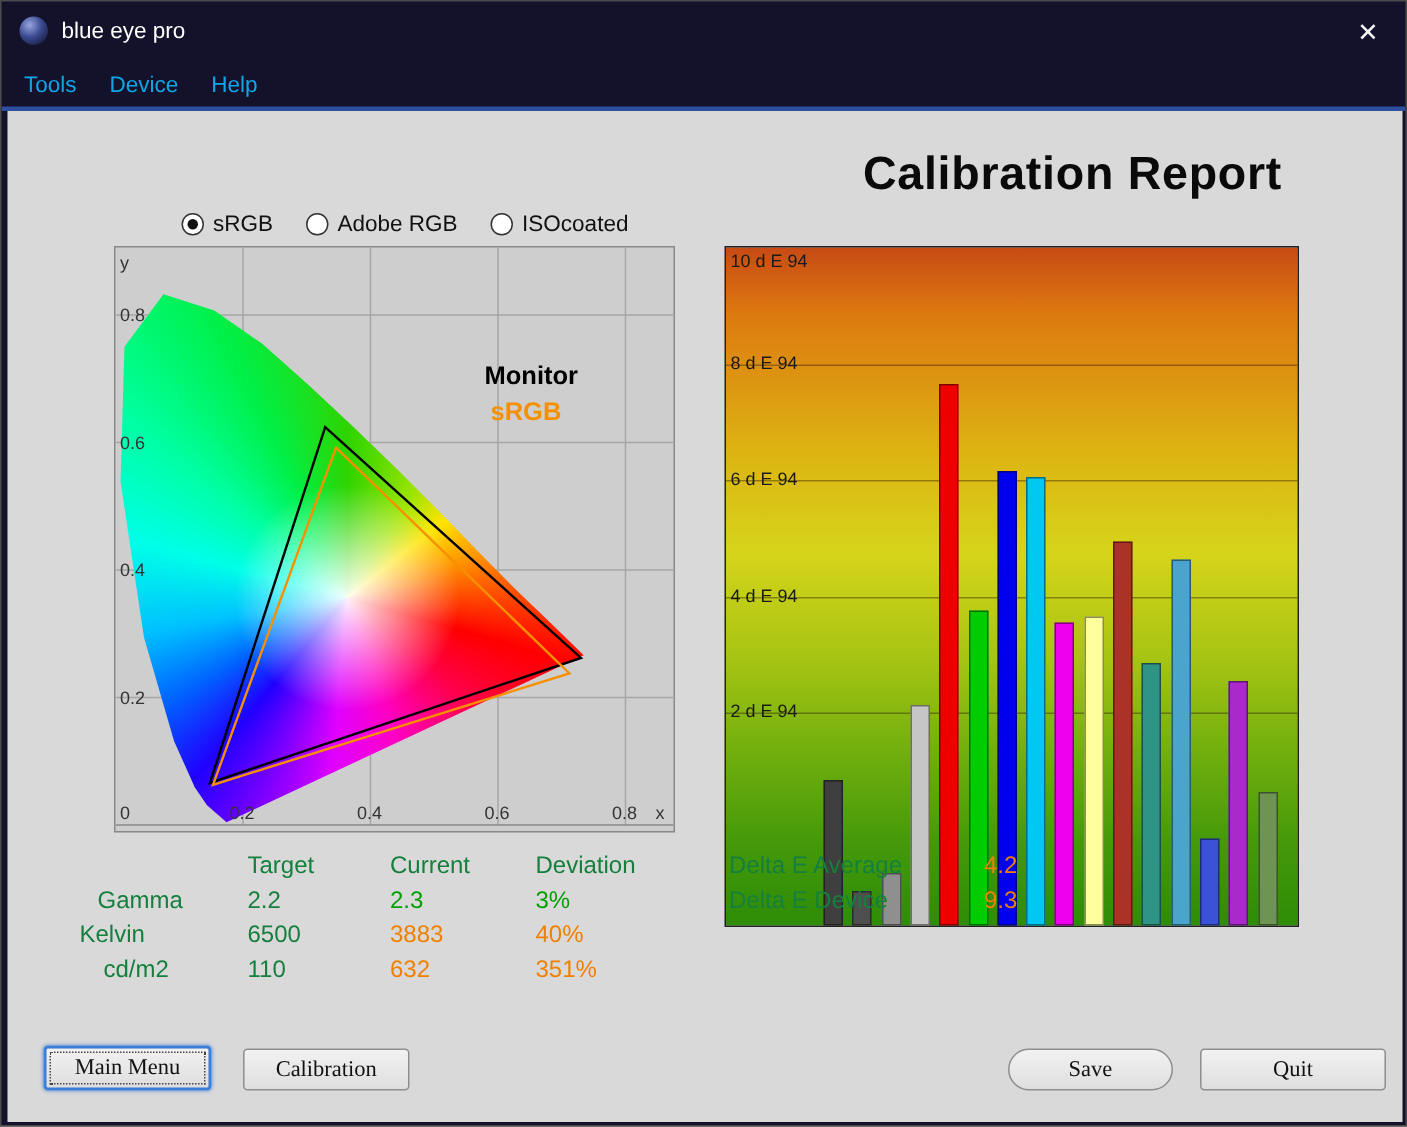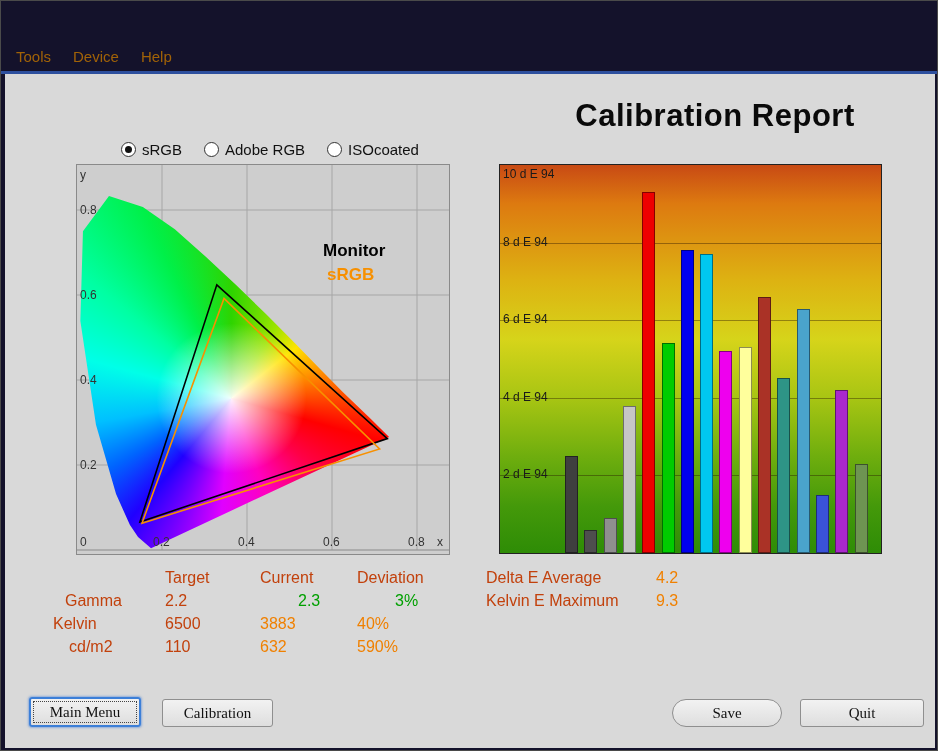--- a/index.html
+++ b/index.html
@@ -10,21 +10,21 @@
   .titlebar{position:absolute;left:0;top:0;width:100%;height:40px;}
   .title-icon{position:absolute;left:12px;top:10px;width:19px;height:19px;border-radius:50%;
     background:radial-gradient(circle at 35% 30%, #96a6e0 0%, #3a4a90 45%, #0c0c22 100%);}
   .title-text{position:absolute;left:40px;top:11px;color:#ffffff;font-size:15px;}
   .close-btn{position:absolute;right:12px;top:8px;width:26px;height:24px;color:#f4f4f4;font-size:17px;
     display:flex;align-items:center;justify-content:center;cursor:pointer;}
 
   
   .menubar{position:absolute;left:0;top:40px;width:100%;height:30px;display:flex;align-items:center;
     padding-left:4px;box-sizing:border-box;}
-  .menu-item{color:#a16207;font-size:15px;padding:4px 11px;cursor:default;}
+  .menu-item{color:#0ea5e9;font-size:15px;padding:4px 11px;cursor:default;}
   .accent{position:absolute;left:0;top:70px;width:100%;height:3px;background:#2d4f9e;}
 
   
   .client{position:absolute;left:4px;top:73px;width:930px;height:674px;background:#d9d9d9;}
 
   .report-title{position:absolute;left:500px;top:24px;width:420px;text-align:center;
     font-size:31px;font-weight:bold;color:#0a0a0a;letter-spacing:.5px;}
 
   
   .radio-row{position:absolute;left:116px;top:66px;display:flex;gap:22px;align-items:center;height:18px;}
@@ -44,44 +44,49 @@
         #ff0048 130deg,#ff00c0 160deg,#e000ff 185deg,#7000ff 205deg,#2000ff 220deg,#0064ff 240deg,
         #00c0ff 260deg,#00ffe8 285deg,#00ffa2 310deg,#00f048 335deg,#2ed400 360deg);
     clip-path:polygon(19.9% 98.5%,16.4% 95.6%,14.2% 92.5%,10.5% 84.6%,5.1% 66.8%,0.9% 40.1%,
       1.6% 17%,8.6% 8%,17.7% 10.8%,26.3% 16.5%,34.4% 23.4%,42.7% 30.8%,50.8% 38.3%,
       58.6% 45.8%,65.6% 52.7%,71.5% 58.4%,79% 65.3%,83.9% 69.9%);}
   .cie-label{position:absolute;font-size:12px;color:#333;}
   .cie-legend-monitor{position:absolute;left:246px;top:76px;font-size:17px;font-weight:bold;color:#000;}
   .cie-legend-srgb{position:absolute;left:250px;top:100px;font-size:17px;font-weight:bold;color:#f79000;}
 
   
-  .bar-box{position:absolute;left:494px;top:90px;width:383px;height:390px;border:1px solid #222;box-sizing:border-box;
+  .bar-box{position:absolute;left:478px;top:90px;width:383px;height:454px;border:1px solid #222;box-sizing:border-box;
     background:linear-gradient(to bottom,#c84a14 0%,#dd7a10 10%,#ddb312 30%,#d6d41a 45%,#a8c513 60%,#6fae0e 75%,#44990a 88%,#2e8c06 100%);}
   .bar-grid,.bars{position:absolute;inset:0;}
   .grid-line{position:absolute;left:0;width:100%;height:1px;background:rgba(40,20,0,.4);}
   .bar-tick-label{position:absolute;left:3px;font-size:12px;color:#1a1a1a;}
   .bar{position:absolute;bottom:0;width:13px;border:1px solid rgba(0,0,0,.45);box-sizing:border-box;}
 
   
-  .stat{position:absolute;font-size:16px;color:#c2410c;}
-  .good{color:#00a000;margin-left:38px;}
+  .stat{position:absolute;font-size:16px;color:#15803d;}
+  .good{color:#00a000;}
   .warn{color:#f08000;}
 
   
   .btn{position:absolute;height:28px;background:linear-gradient(#f2f2f2,#dedede);border:1px solid #8f8f8f;
     border-radius:3px;font-size:15px;color:#111;display:flex;align-items:center;justify-content:center;
     cursor:pointer;font-family:Liberation Serif, serif;box-sizing:border-box;}
   .btn.focused{height:30px;border:2px solid #3c7fd8;box-shadow:0 0 2px 1px rgba(70,130,220,.5);
     outline:1px dotted #444;outline-offset:-5px;}
 </style>
 </head>
 <body>
 
 <div class="window">
 
+  <div class="titlebar">
+    <div class="title-icon"></div>
+    <div class="title-text">blue eye pro</div>
+    <div class="close-btn">✕</div>
+  </div>
 
   <div class="menubar">
     <div class="menu-item">Tools</div>
     <div class="menu-item">Device</div>
     <div class="menu-item">Help</div>
   </div>
   <div class="accent"></div>
 
   <div class="client">
 
@@ -180,25 +185,25 @@
     <div class="stat good" style="left:352px;top:518px;">3%</div>
 
     <div class="stat" style="left:48px;top:541px;">Kelvin</div>
     <div class="stat" style="left:160px;top:541px;">6500</div>
     <div class="stat warn" style="left:255px;top:541px;">3883</div>
     <div class="stat warn" style="left:352px;top:541px;">40%</div>
 
     <div class="stat" style="left:64px;top:564px;">cd/m2</div>
     <div class="stat" style="left:160px;top:564px;">110</div>
     <div class="stat warn" style="left:255px;top:564px;">632</div>
-    <div class="stat warn" style="left:352px;top:564px;">590%</div>
+    <div class="stat warn" style="left:352px;top:564px;">351%</div>
 
     <div class="stat" style="left:481px;top:495px;">Delta E Average</div>
     <div class="stat warn" style="left:651px;top:495px;">4.2</div>
-    <div class="stat" style="left:481px;top:518px;">Kelvin E Maximum</div>
+    <div class="stat" style="left:481px;top:518px;">Delta E Device</div>
     <div class="stat warn" style="left:651px;top:518px;">9.3</div>
 
     <button class="btn focused" style="left:24px;top:623px;width:112px;">Main Menu</button>
     <button class="btn" style="left:157px;top:625px;width:111px;">Calibration</button>
     <button class="btn" style="left:667px;top:625px;width:110px;border-radius:14px;">Save</button>
     <button class="btn" style="left:795px;top:625px;width:124px;">Quit</button>
 
   </div>
 </div>
 

